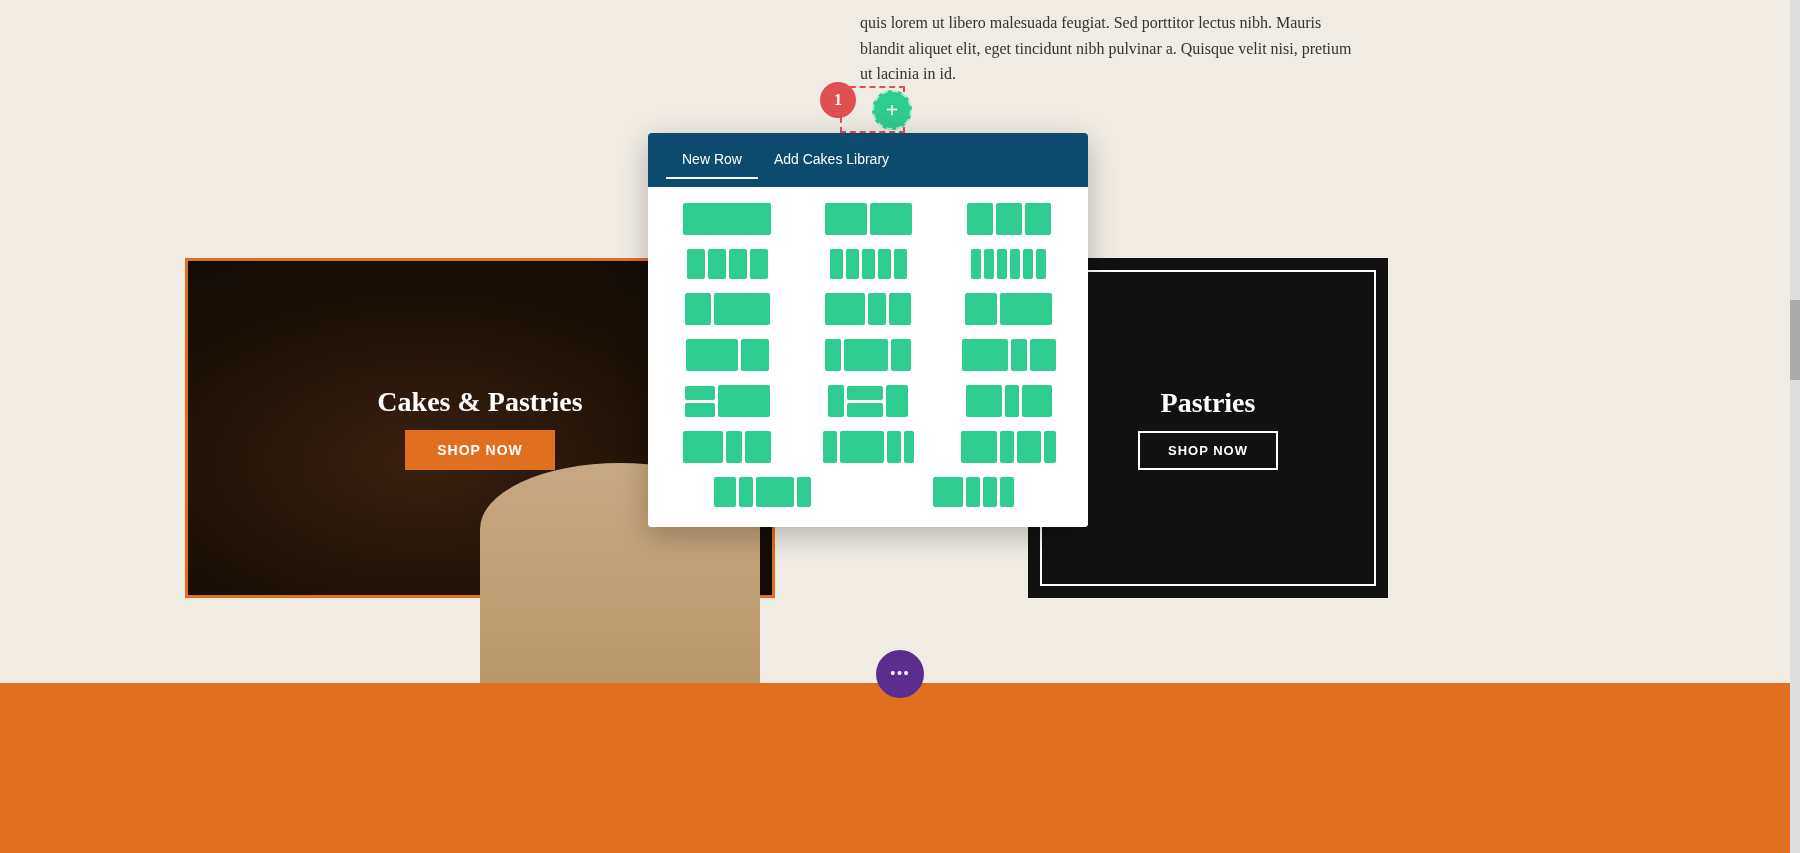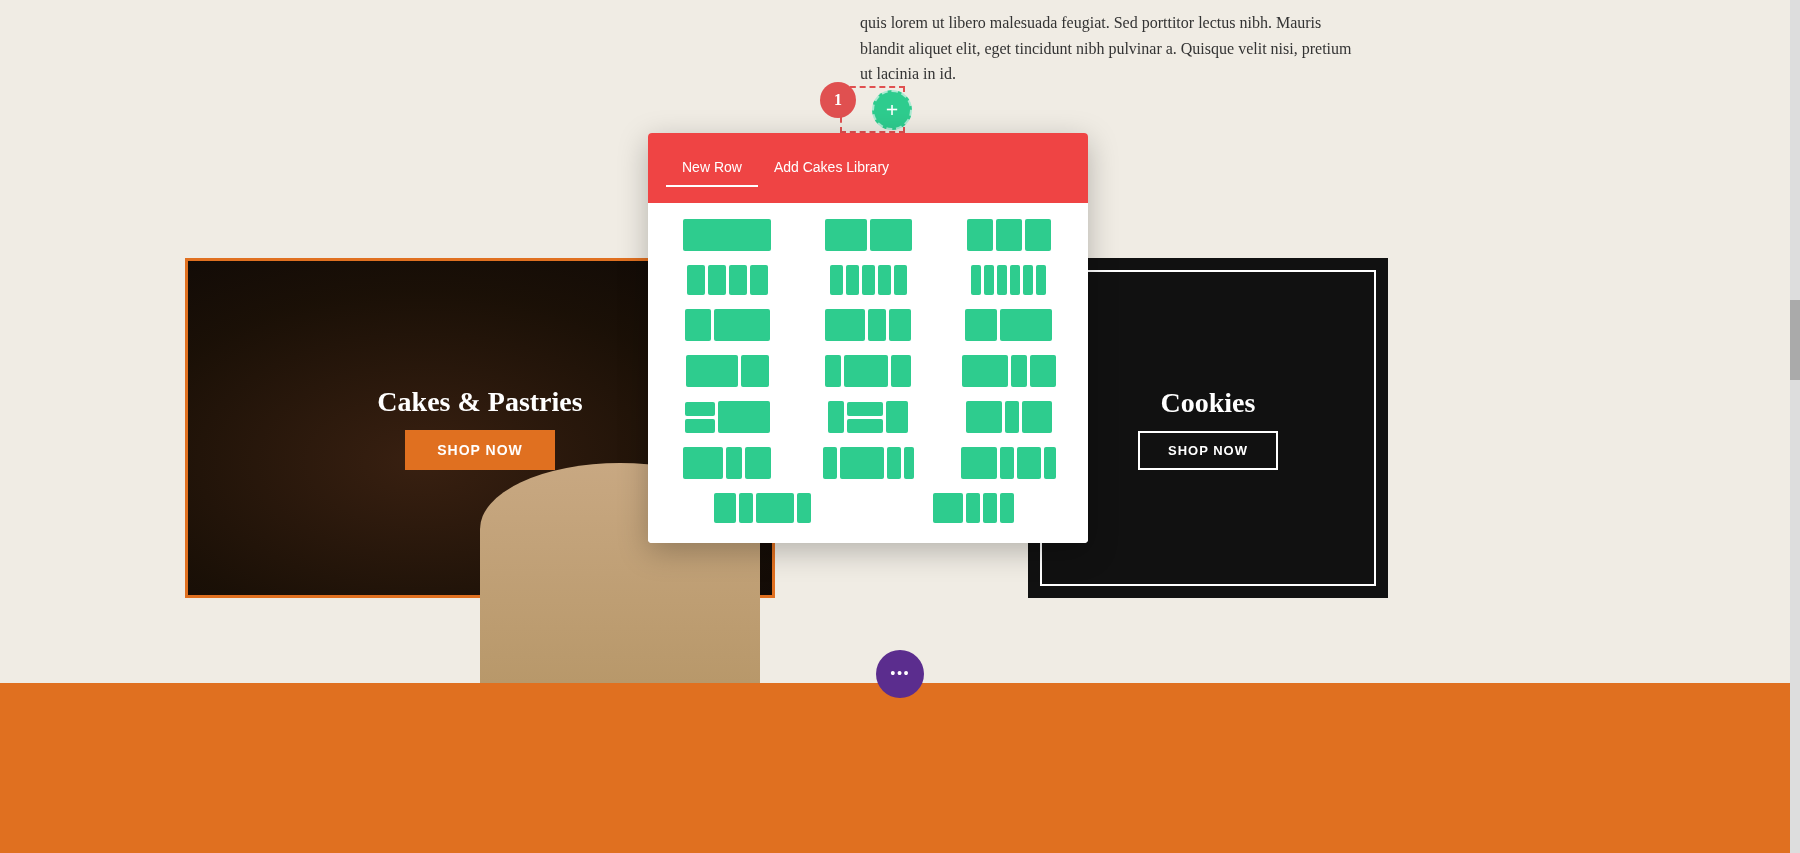--- a/index.html
+++ b/index.html
@@ -231,23 +231,23 @@
       color: #fff;
       font-size: 18px;
       cursor: pointer;
       background: none;
       border: none;
       padding: 0;
       line-height: 1;
     }
 
     .modal-tabs {
-      background: #ef4444;
-      display: flex;
-      padding: 16px 18px;
+      background: #0c4a6e;
+      display: flex;
+      padding: 8px 18px;
     }
 
     .modal-tab {
       color: #fff;
       font-size: 14px;
       padding: 10px 16px;
       cursor: pointer;
       font-family: sans-serif;
       border-bottom: 2px solid transparent;
     }
@@ -311,21 +311,21 @@
   <div style="position:relative; z-index:2; text-align:center;">
     <div class="card-title">Cakes &amp; Pastries</div>
     <button class="shop-btn-orange">SHOP NOW</button>
   </div>
 </div>
 
 <div class="card-right" style="position:absolute; top:258px; left:1028px; width:360px; height:340px; background:#111; display:flex; flex-direction:column; align-items:center; justify-content:center;">
 
   <div style="position:absolute; top:12px; left:12px; right:12px; bottom:12px; border: 2px solid #fff; z-index:1;"></div>
   <div style="position:relative; z-index:2; text-align:center;">
-    <div class="card-title">Cookies</div>
+    <div class="card-title">Pastries</div>
     <button class="shop-btn-white">SHOP NOW</button>
   </div>
 </div>
 
 <div class="bottom-strip"></div>
 
 <div style="position:absolute; bottom:170px; left:480px; width:280px; height:220px; background: linear-gradient(180deg, #c8a882 0%, #b8986a 100%); border-radius: 50% 50% 0 0 / 30% 30% 0 0; z-index:50;"></div>
 
 <div class="dashed-box"></div>
 

